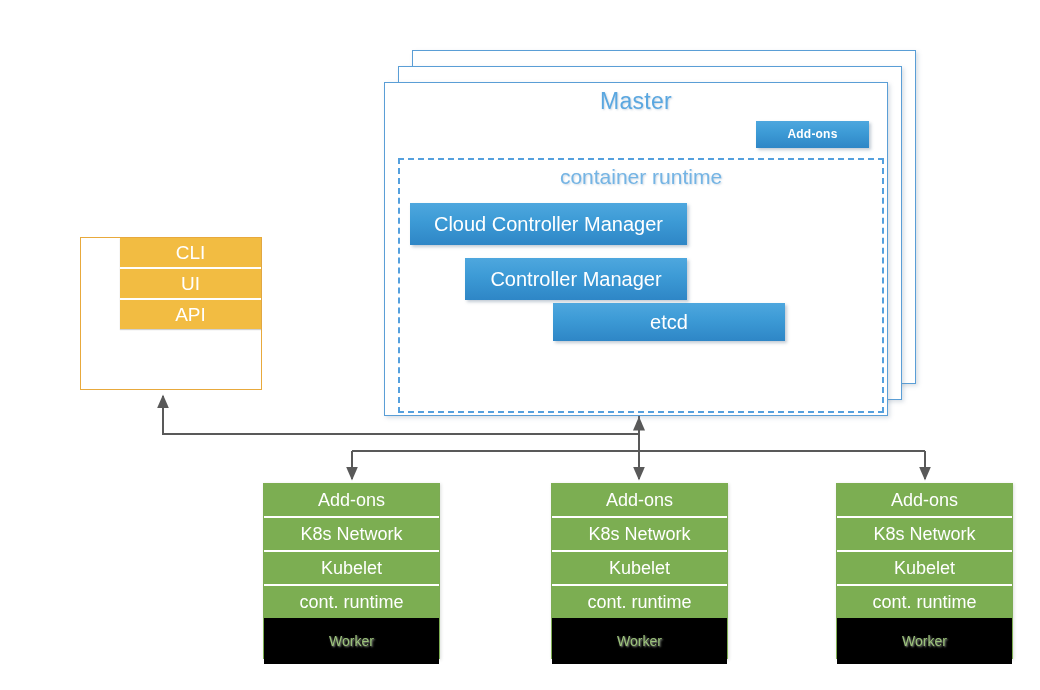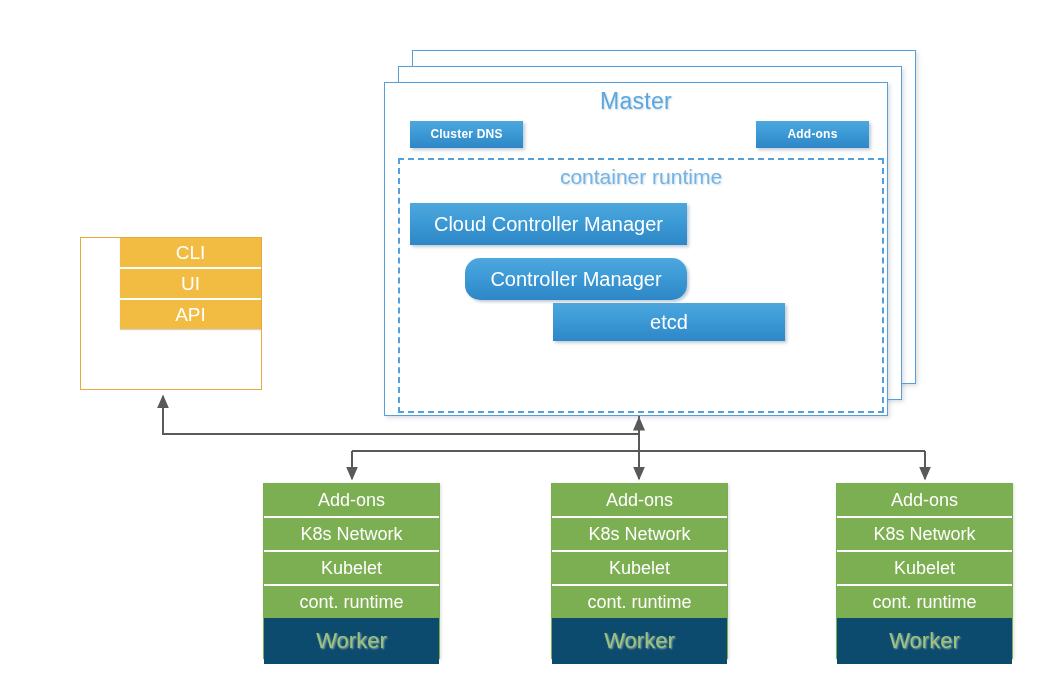--- a/index.html
+++ b/index.html
@@ -77,50 +77,49 @@
   .worker-node{background:#ffffff;border:1px solid #7eae52;box-shadow:1px 1px 3px rgba(140,150,140,.3);}
   .worker-row{
     background:#7cae52;
     color:#ffffff;
     display:flex;align-items:center;justify-content:center;
     font-size:18px;
     border-bottom:2px solid #ffffff;
     box-shadow:0 1px 1px rgba(130,140,130,.4);
   }
   .worker-foot{
-    background:#0c4a6e;
+    background:#000000;
     color:#9dc47c;
     display:flex;align-items:center;justify-content:center;
-    font-size:22px;
+    font-size:14px;
     text-shadow:1px 1px 2px rgba(195,205,190,.75);
   }
 
   
   #wires{position:absolute;left:0;top:0;width:1040px;height:690px;pointer-events:none;}
 </style>
 </head>
 <body>
 
 <div id="canvas">
 
   <div class="abs master-frame" style="left:412px;top:50px;width:504px;height:334px;z-index:1;"></div>
   <div class="abs master-frame" style="left:398px;top:66px;width:504px;height:334px;z-index:2;"></div>
   <div class="abs master-frame" style="left:384px;top:82px;width:504px;height:334px;z-index:3;"></div>
 
   <div class="abs master-title" style="left:384px;top:86px;width:504px;height:30px;line-height:30px;z-index:6;">Master</div>
 
-  <div class="abs blue-box blue-small" style="left:410px;top:121px;width:113px;height:27px;z-index:6;">Cluster DNS</div>
   <div class="abs blue-box blue-small" style="left:756px;top:121px;width:113px;height:27px;z-index:6;">Add-ons</div>
 
   <div class="abs dashed-box" style="left:398px;top:158px;width:486px;height:255px;z-index:4;"></div>
   <div class="abs runtime-title" style="left:398px;top:163px;width:486px;height:28px;line-height:28px;z-index:6;">container runtime</div>
 
   <div class="abs blue-box blue-big" style="left:410px;top:203px;width:277px;height:42px;z-index:6;">Cloud Controller Manager</div>
 
-  <div class="abs blue-box blue-big" style="left:465px;top:258px;width:222px;height:42px;z-index:6;border-radius:15px;">Controller Manager</div>
+  <div class="abs blue-box blue-big" style="left:465px;top:258px;width:222px;height:42px;z-index:6;">Controller Manager</div>
 
   <div class="abs blue-box blue-big" style="left:553px;top:303px;width:232px;height:38px;z-index:6;">etcd</div>
 
 
 
   <div class="abs access-panel" style="left:80px;top:237px;width:182px;height:153px;z-index:5;">
     <div class="access-row" style="height:29px;">CLI</div>
     <div class="access-row" style="height:29px;">UI</div>
     <div class="access-row" style="height:29px;border-bottom:none;">API</div>
   </div>

